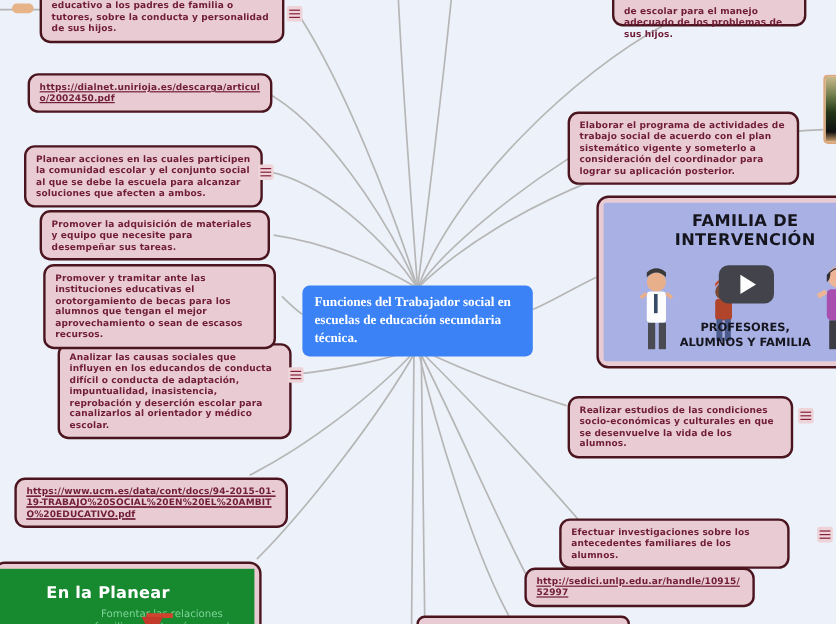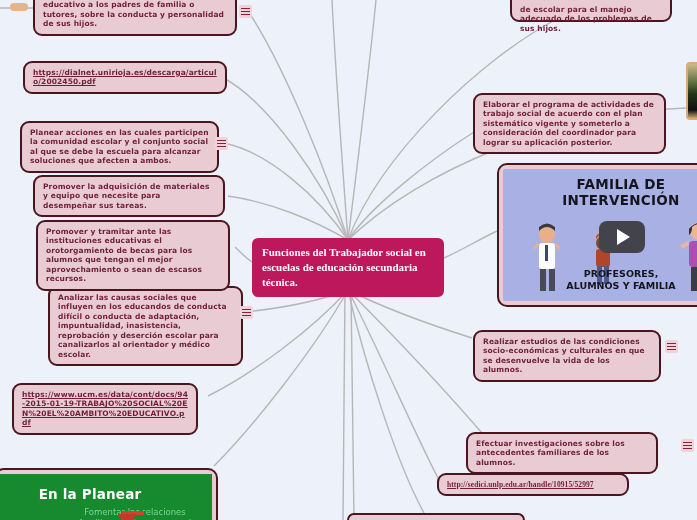--- a/index.html
+++ b/index.html
@@ -12,21 +12,21 @@
   .node{
     position:absolute;z-index:2;box-sizing:border-box;
     background:#e9ccd3;border:2px solid #4a151f;border-radius:9px;
     color:#701d38;font-size:7.5px;font-weight:bold;line-height:1.26;
     padding:5px 8px;letter-spacing:.1px;
   }
   .node .txt{display:block;}
   .node.link .txt{text-decoration:underline;word-break:break-all;cursor:pointer;}
   .center-node{
     position:absolute;z-index:3;box-sizing:border-box;
-    background:#be185d;border-radius:6px;color:#fff;
+    background:#3b82f6;border-radius:6px;color:#fff;
     font-family:"Liberation Serif","DejaVu Serif",serif;
     font-weight:bold;font-size:11px;line-height:1.35;padding:7px 10px;
   }
   .ham{
     position:absolute;z-index:4;width:13px;height:13px;border-radius:2px;
     background:#eed3d9;display:flex;flex-direction:column;justify-content:center;
     align-items:center;gap:1.4px;cursor:pointer;
   }
   .ham i{display:block;width:9px;height:1.5px;background:#86213c;}
   .pill{
@@ -152,21 +152,21 @@
 
   <div class="node" style="left:36px;top:220px;width:194px;">
     <span class="txt">Promover y tramitar ante las instituciones educativas el orotorgamiento de becas para los alumnos que tengan el mejor aprovechamiento o sean de escasos recursos.</span>
   </div>
   <div class="ham" style="left:240px;top:306px;">
       <i></i>
       <i></i>
       <i></i>
     </div>
 
-  <div class="node link" style="left:12px;top:383px;width:186px;text-decoration:underline;">
+  <div class="node link" style="left:12px;top:398px;width:228px;text-decoration:underline;">
     <span class="txt">https://www.ucm.es/data/cont/docs/94-2015-01-19-TRABAJO%20SOCIAL%20EN%20EL%20AMBITO%20EDUCATIVO.pdf</span>
   </div>
 
   <div class="media-node" style="left:-6px;top:468px;width:224px;height:74px;">
     <div class="familia-img">
       <div class="familia-title">En la Planear</div>
       <div class="familia-sub">
         <span>Fomentar las relaciones</span><br>
         <span>familiares entre sí y con el</span>
       </div>
@@ -248,21 +248,21 @@
 
   <div class="node" style="left:466px;top:432px;width:192px;">
     <span class="txt">Efectuar investigaciones sobre los antecedentes familiares de los alumnos.</span>
   </div>
   <div class="ham" style="left:681px;top:439px;">
       <i></i>
       <i></i>
       <i></i>
     </div>
 
-  <div class="node link" style="left:437px;top:473px;width:192px;font-family:Liberation Serif, serif;">
+  <div class="node link" style="left:437px;top:473px;width:192px;">
     <span class="txt">http://sedici.unlp.edu.ar/handle/10915/52997</span>
   </div>
 
   <div class="partial-node" style="left:347px;top:513px;width:178px;height:14px;"></div>
 
   <div class="edge-img" style="left:686px;top:62px;width:14px;height:58px;"></div>
 
 </div>
 
 </body></html>

